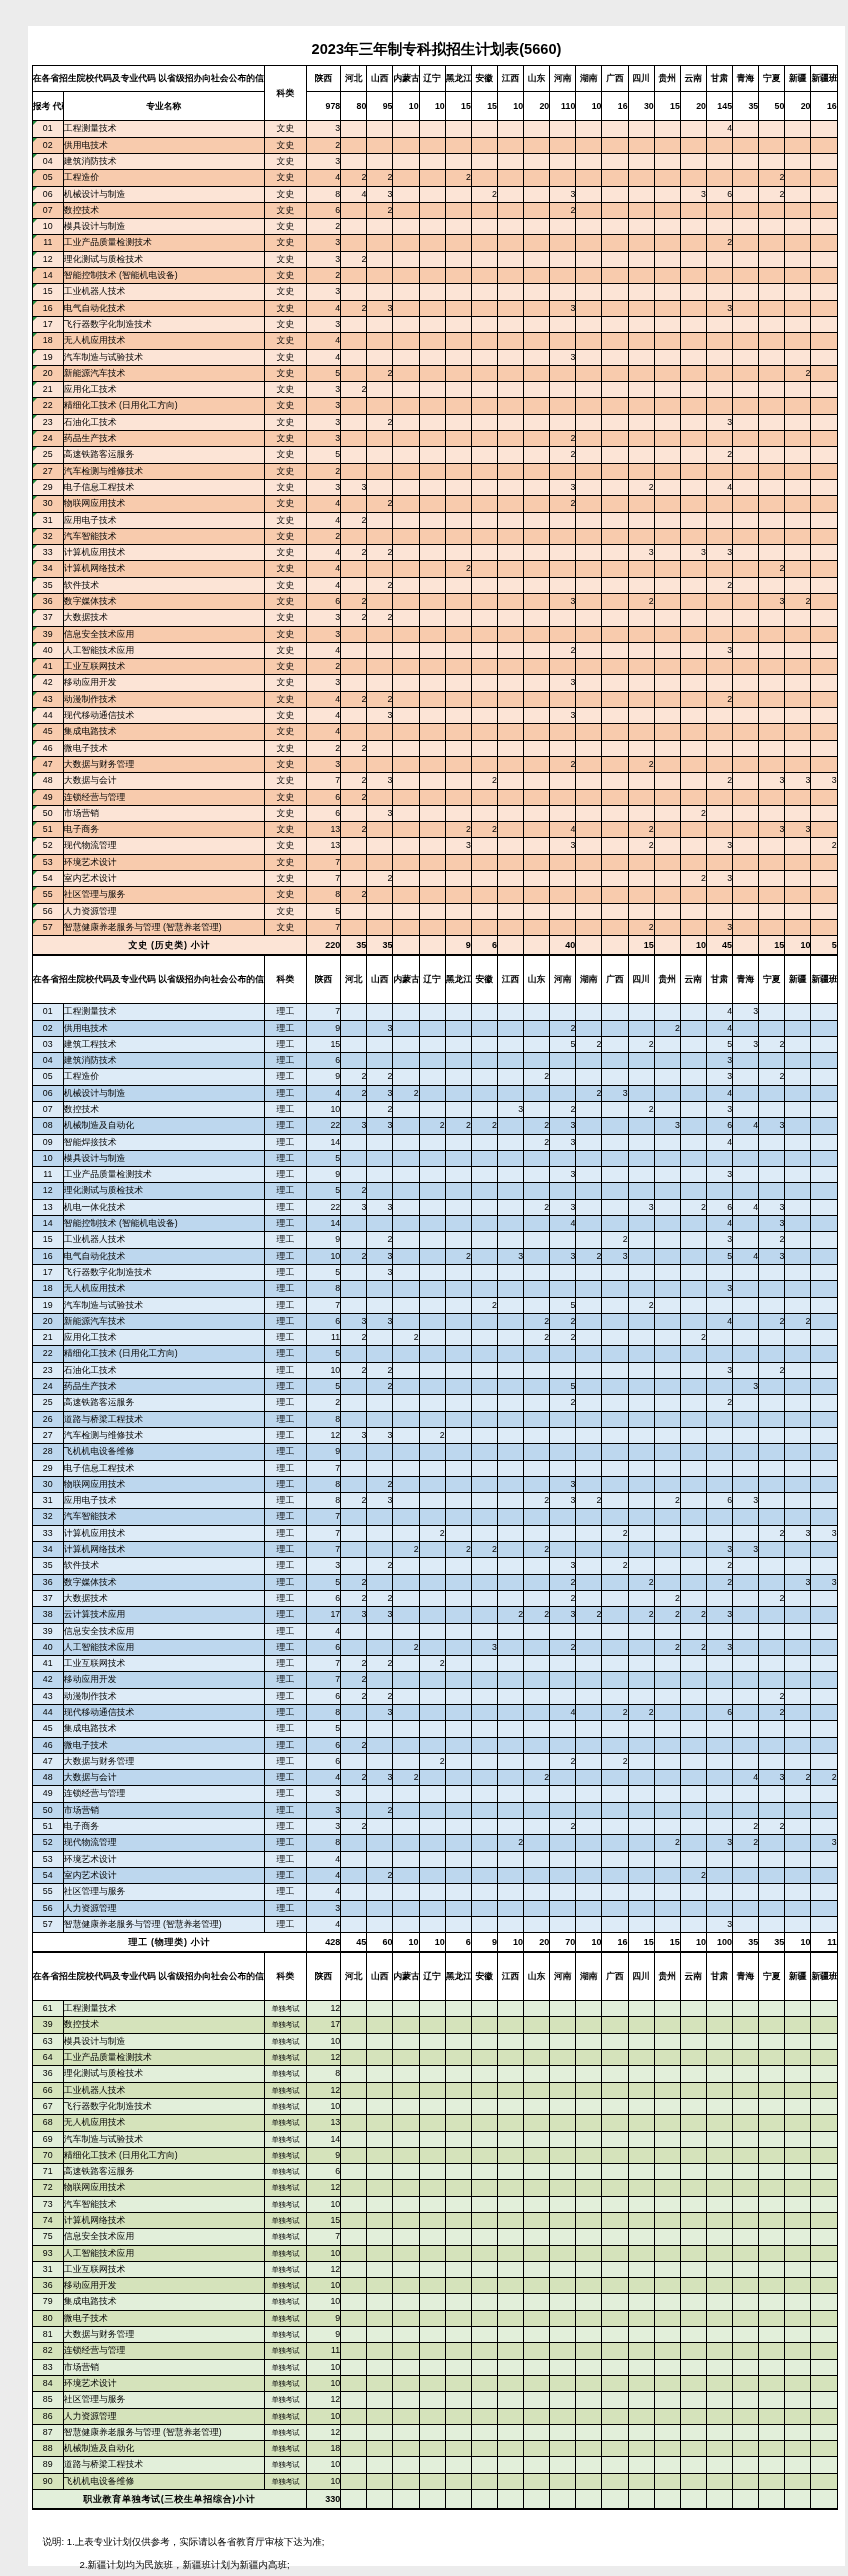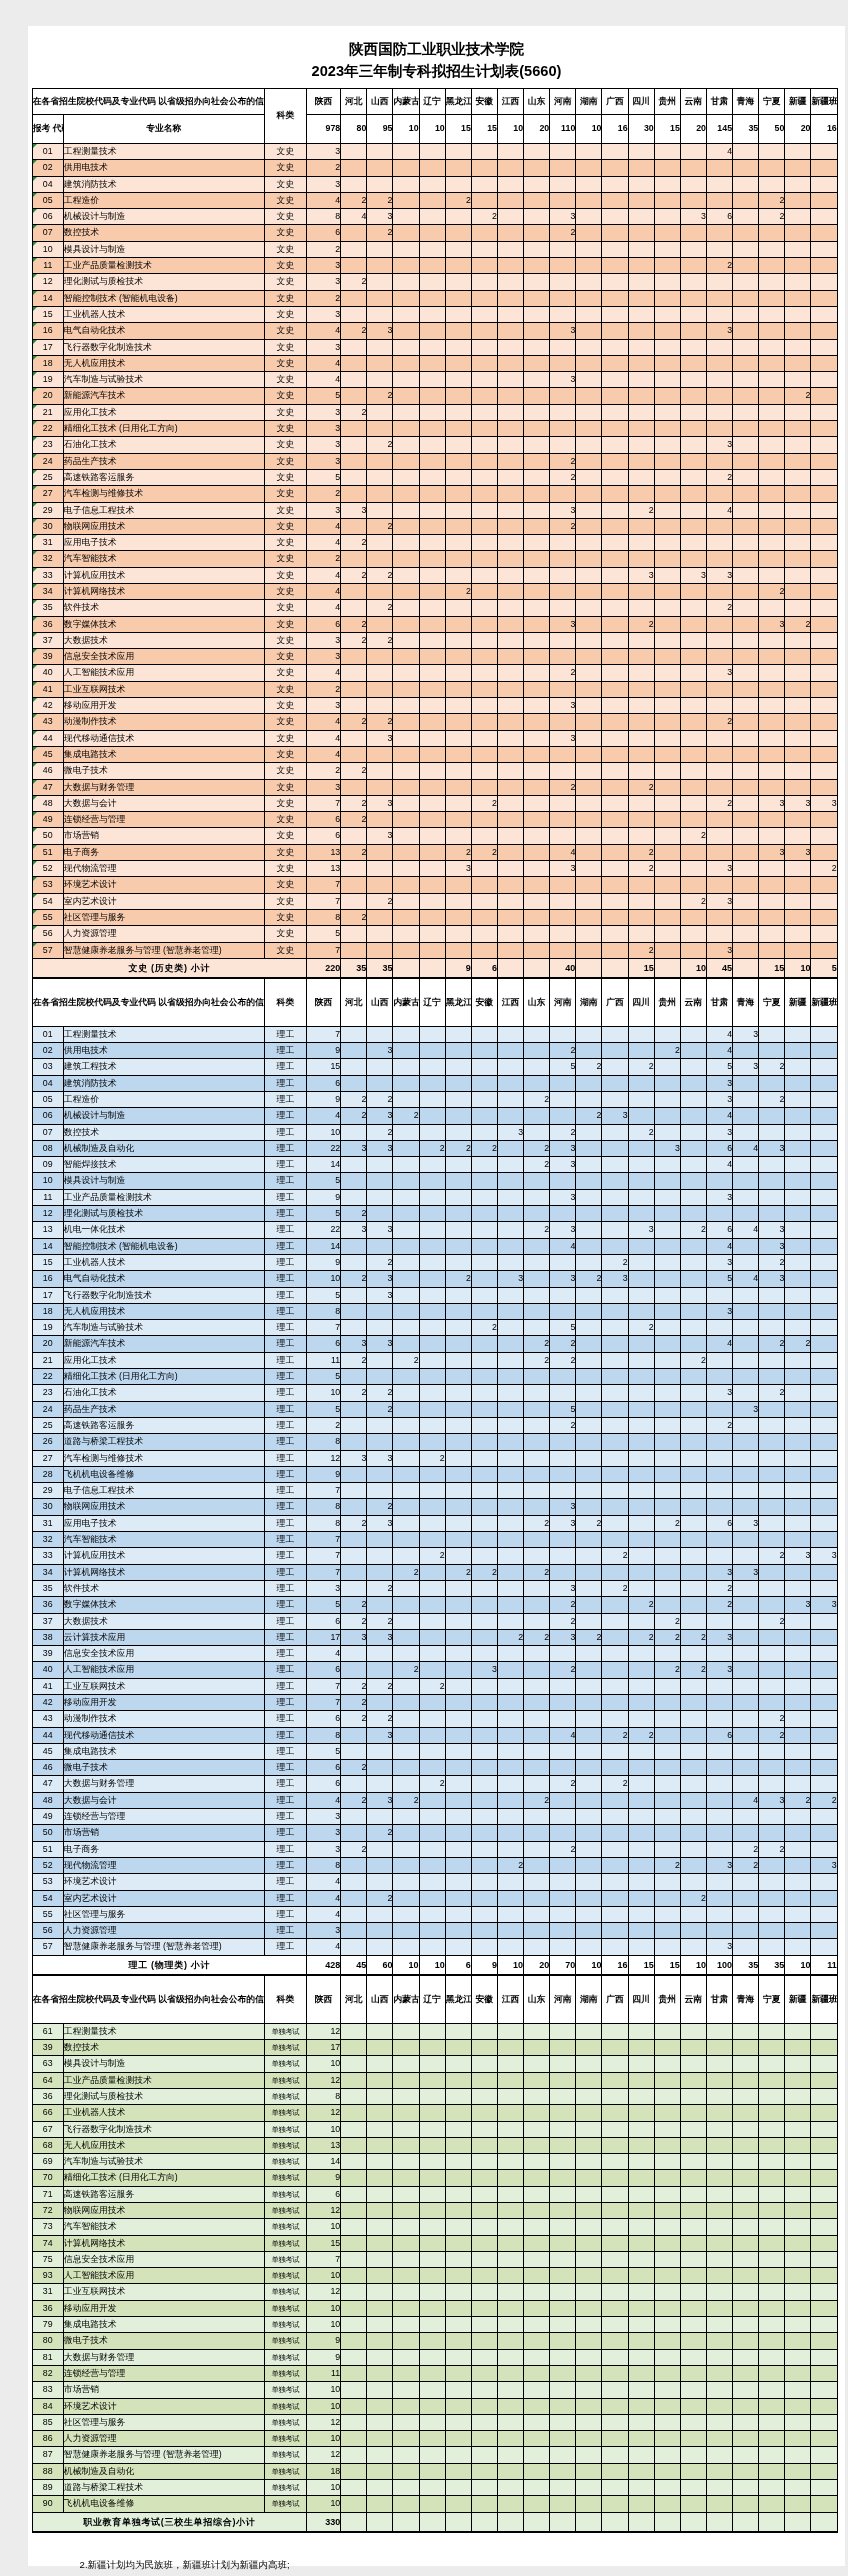--- a/index.html
+++ b/index.html
@@ -45,21 +45,20 @@
     background:repeating-linear-gradient(90deg, transparent 0, transparent 25.6px, #d9d9d9 25.6px, #d9d9d9 26px);
   }
   .notes{margin:10.2px 0 0 14.6px;font-size:9.5px;line-height:22.6px;}
   .notes .n-sub{padding-left:37px;}
 </style>
 </head>
 <body>
 
 <div class="sheet">
   <div class="title-block">
-    <div>陕西国防工业职业技术学院</div>
     <div>2023年三年制专科拟招生计划表(5660)</div>
   </div>
 
   <table class="plan">
       <colgroup>
         <col style="width: 31px;">
         <col style="width: 200px;">
         <col style="width: 42px;">
         <col style="width: 34px;">
         <col style="width: 26px;">
@@ -3676,17 +3675,18 @@
           <td class="num" style="background: rgb(226, 239, 218);"></td>
           <td class="num" style="background: rgb(226, 239, 218);"></td>
           <td class="num" style="background: rgb(226, 239, 218);"></td>
         </tr>
       </tbody>
     </table>
 
   <div class="grid-strip"></div>
 
   <div class="notes">
+    <div>说明: 1.上表专业计划仅供参考，实际请以各省教育厅审核下达为准;</div>
     <div class="n-sub">2.新疆计划均为民族班，新疆班计划为新疆内高班;</div>
     <div class="n-sub">3.山东省实行高考综合改革，招生计划不分文理，为方便展示和统计，计入理工类。</div>
   </div>
 </div>
 
 
 </body></html>

